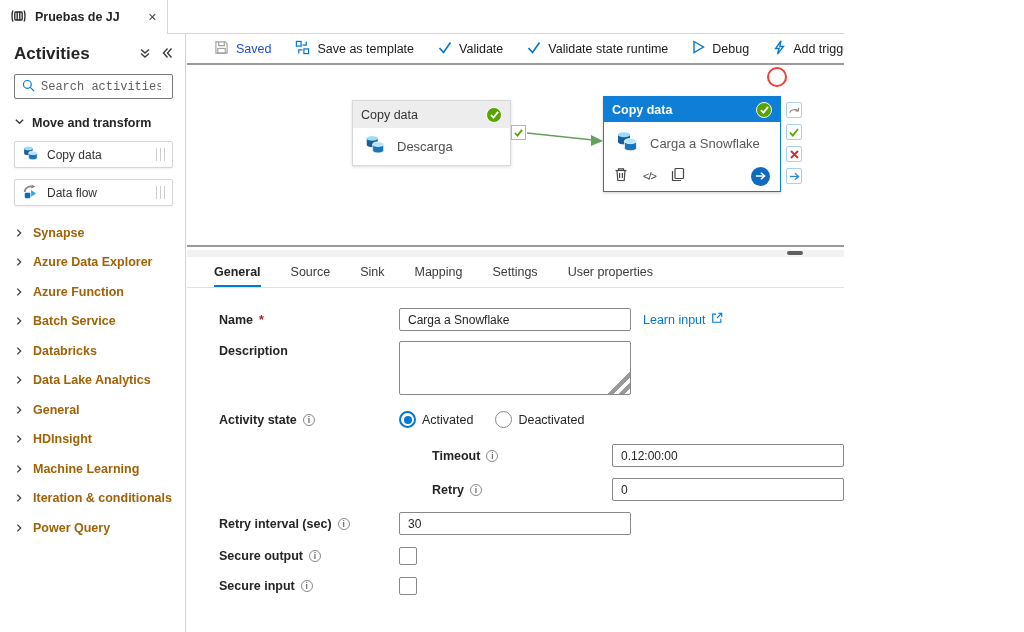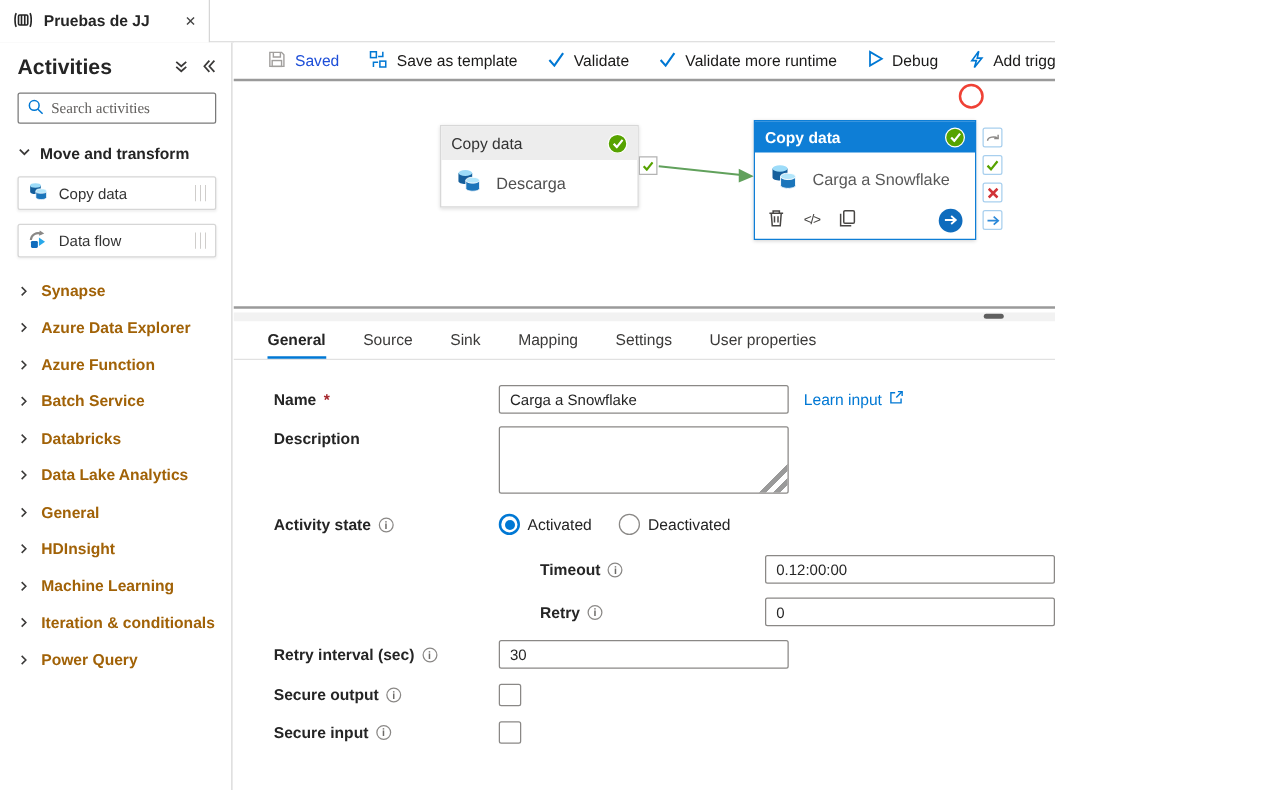--- a/index.html
+++ b/index.html
@@ -13,21 +13,21 @@
          display:flex; align-items:center; gap:8px; padding:0 10px; }
   .tab-title { font-weight:700; font-size:12.5px; color:#252525; white-space:nowrap; }
   .tab-close { margin-left:auto; color:#444; font-size:11px; cursor:pointer; }
 
   
   .sidebar { position:absolute; left:0; top:34px; width:186px; bottom:0; background:#fff; border-right:1px solid #d6d6d6; padding:10px 12px 0 14px; }
   .sb-head { display:flex; align-items:center; gap:12px; }
   .sb-title { font-size:17px; font-weight:700; color:#252525; }
   .sb-icons { margin-left:auto; display:flex; gap:10px; align-items:center; }
   .searchbox { margin-top:10px; height:25px; border:1px solid #7a7a7a; border-radius:2px; display:flex; align-items:center; gap:6px; padding:0 7px; background:#fff; }
-  .searchbox input { border:none; outline:none; width:120px; font-size:12px; color:#4c1d95; font-family:Liberation Serif, serif; }
+  .searchbox input { border:none; outline:none; width:120px; font-size:12px; color:#4c1d95; font-family:Liberation Mono, monospace; }
   .searchbox input::placeholder { color:#605e5c; }
   .group-head { margin-top:17px; display:flex; align-items:center; gap:7px; font-weight:700; font-size:12.5px; color:#252525; }
   .act-card { margin-top:11px; height:27px; border:1px solid #d6d6d6; border-radius:2px; background:#fff;
               display:flex; align-items:center; gap:8px; padding:0 7px; font-size:12px; color:#333;
               box-shadow:0 1px 2px rgba(0,0,0,.06); cursor:grab; }
   .drag-handle { margin-left:auto; width:9px; height:13px;
                  background:repeating-linear-gradient(90deg,#cfcdcb 0 1px, transparent 1px 4px); }
   .sections { margin-top:12px; }
   .section { display:flex; align-items:center; gap:9px; height:29.5px; font-weight:700; font-size:12.5px; color:#a16207; cursor:pointer; }
 
@@ -269,21 +269,21 @@
     <span class="tbtn">
       <span><svg width="14" height="13" viewBox="0 0 14 13" fill="none" stroke="#0078d4" stroke-width="1.7">
             <path d="M1.5 7l4 4.5L12.5 1.5"></path>
           </svg></span>
       <span>Validate</span>
     </span>
     <span class="tbtn">
       <span><svg width="14" height="13" viewBox="0 0 14 13" fill="none" stroke="#0078d4" stroke-width="1.7">
             <path d="M1.5 7l4 4.5L12.5 1.5"></path>
           </svg></span>
-      <span>Validate more runtime</span>
+      <span>Validate state runtime</span>
     </span>
     <span class="tbtn">
       <span><svg width="13" height="14" viewBox="0 0 13 14" fill="none" stroke="#0078d4" stroke-width="1.4">
             <path d="M2 1.5l9.5 5.5L2 12.5z"></path>
           </svg></span>
       <span>Debug</span>
     </span>
     <span class="tbtn">
       <span><svg width="13" height="15" viewBox="0 0 13 15" fill="none" stroke="#0078d4" stroke-width="1.3">
             <path d="M8 1L2.5 8.5h3.6L4.5 14l6-7.5H6.8z"></path>

